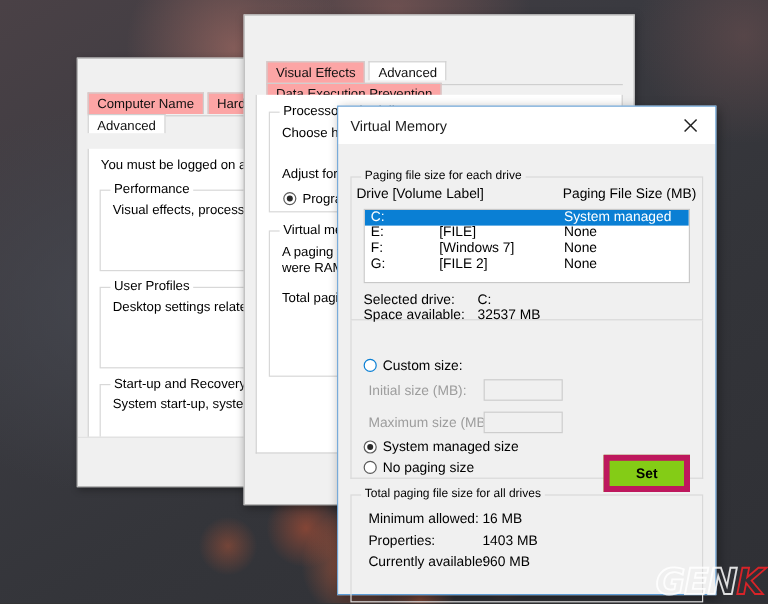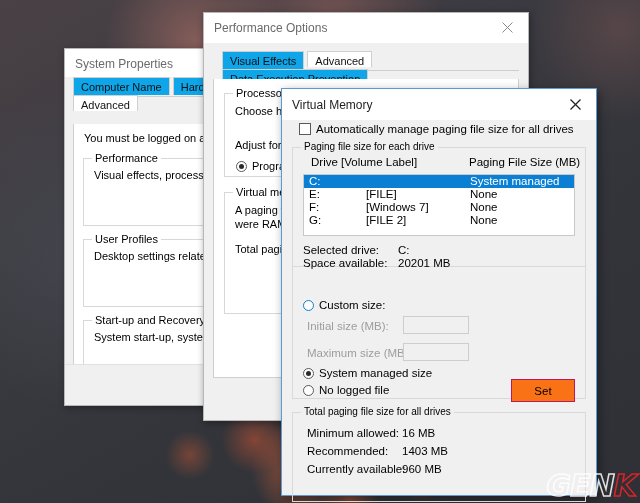--- a/index.html
+++ b/index.html
@@ -91,21 +91,21 @@
   }
   .tab {
     display: inline-block;
     height: 18px;
     line-height: 18px;
     padding: 0 7px;
     font-size: 11px;
     color: #111;
     border: 1px solid #cfcfcf;
     border-bottom: none;
-    background: #0ea5e9;
+    background: #fca5a5;
     box-sizing: border-box;
     vertical-align: top;
     white-space: nowrap;
   }
   .tab.selected {
     background: #ffffff;
     position: relative;
     z-index: 2;
     height: 16px;
   }
@@ -279,24 +279,24 @@
     position: absolute;
     width: 66px; height: 18px;
     background: #f0f0f0;
     border: 1px solid #cdcdcd;
     box-sizing: border-box;
   }
 
   .setbtn {
     position: absolute;
     width: 62px; height: 21px;
-    border: 1px solid #be185d;
-    background: #f97316;
+    border: 5px solid #be185d;
+    background: #84cc16;
     font-size: 11.5px;
-    display: flex; align-items: center; justify-content: center;
+    display: flex; align-items: center; justify-content: center; font-weight: bold;
   }
 
   
   #watermark {
     position: absolute;
     right: 4px;
     bottom: 2px;
     font-family: "DejaVu Sans", sans-serif;
     font-size: 30px;
     font-weight: bold;
@@ -309,23 +309,20 @@
     margin-left: 44px;
   }
   #watermark .k { -webkit-text-stroke: 1.5px rgba(226,35,40,0.95); }
 </style>
 </head>
 <body>
 
 <div id="desktop"></div>
 
 <div class="window" id="sysprops">
-  <div class="titlebar">
-    <div class="title-text">System Properties</div>
-  </div>
   <div class="body">
     <div class="tabstrip">
       <div class="tab">Computer Name</div>
       <div class="tab">Hardware</div>
       <div class="tab selected">Advanced</div>
     </div>
     <div class="tabpage">
       <div class="admin-note">You must be logged on as an Adm</div>
 
       <div class="groupbox" style="width:250px;height:68px;margin-top:14px;">
@@ -343,29 +340,20 @@
         <div class="gb-text">System start-up, system failure a</div>
       </div>
     </div>
     <div class="footer">
       <div class="btn" style="position:absolute;left:188px;top:10px;width:62px;height:21px;"></div>
     </div>
   </div>
 </div>
 
 <div class="window" id="perfopts">
-  <div class="titlebar">
-    <div class="title-text">Performance Options</div>
-    <div class="close-btn">
-      <svg width="11" height="11" viewBox="0 0 11 11" aria-hidden="true">
-        <line x1="0.5" y1="0.5" x2="10.5" y2="10.5" stroke="currentColor" stroke-width="1"></line>
-        <line x1="10.5" y1="0.5" x2="0.5" y2="10.5" stroke="currentColor" stroke-width="1"></line>
-      </svg>
-    </div>
-  </div>
 
   <div class="tabstrip" style="position:absolute;top:38px;left:9px;right:9px;">
     <div class="tab">Visual Effects</div>
     <div class="tab selected">Advanced</div>
     <div class="tab">Data Execution Prevention</div>
   </div>
 
   <div class="tabpage">
     <div class="groupbox" style="width:300px;height:84px;margin:14px 0 0 10px;border-color:#d8d8d8;">
       <div class="gb-title">Processor scheduling</div>
@@ -391,28 +379,25 @@
     <div class="close-btn" style="height:30px;">
       <svg width="11" height="11" viewBox="0 0 11 11" aria-hidden="true">
         <line x1="0.5" y1="0.5" x2="10.5" y2="10.5" stroke="currentColor" stroke-width="1.2"></line>
         <line x1="10.5" y1="0.5" x2="0.5" y2="10.5" stroke="currentColor" stroke-width="1.2"></line>
       </svg>
     </div>
   </div>
 
   <div class="content">
 
-    <div class="chk-row">
-      <span class="checkbox"></span><span>Automatically manage paging file size for all drives</span>
-    </div>
 
     <div class="gbox" style="left:10px; right:10px; top:27px; height:120px;">
       <div class="gb-title">Paging file size for each drive</div>
 
-      <div class="list-hdr" style="left:18px;">Drive  [Volume Label]</div>
+      <div class="list-hdr" style="left:4px;">Drive  [Volume Label]</div>
       <div class="list-hdr" style="left:176px;">Paging File Size (MB)</div>
 
       <div class="drive-list">
         <div class="drive-row selected">
           <span class="c-drive">C:</span>
           <span class="c-label"></span>
           <span class="c-size">System managed</span>
         </div>
         <div class="drive-row">
           <span class="c-drive">E:</span>
@@ -430,56 +415,56 @@
           <span class="c-size">None</span>
         </div>
       </div>
 
       <div class="kv-row" style="left:10px; top:96px;">
         <span class="k">Selected drive:</span>
         <span class="v">C:</span>
       </div>
       <div class="kv-row" style="left:10px; top:109px;">
         <span class="k">Space available:</span>
-        <span class="v">20201 MB</span>
+        <span class="v">32537 MB</span>
       </div>
     </div>
 
     <div class="gbox" style="left:10px; right:10px; top:147px; height:132px; border-top:none;">
 
       <div style="position:absolute; left:10px; top:32px; font-size:11.5px; white-space:nowrap;">
         <span class="radio blue"></span><span>Custom size:</span>
       </div>
 
       <div style="position:absolute; left:14px; top:53px; font-size:11.5px; white-space:nowrap;" class="dim">Initial size (MB):</div>
       <div class="txtbox" style="left:110px; top:49px;"></div>
 
       <div style="position:absolute; left:14px; top:80px; font-size:11.5px; white-space:nowrap;" class="dim">Maximum size (MB):</div>
       <div class="txtbox" style="left:110px; top:76px;"></div>
 
       <div style="position:absolute; left:10px; top:100px; font-size:11.5px; white-space:nowrap;">
         <span class="radio checked"></span><span>System managed size</span>
       </div>
 
       <div style="position:absolute; left:10px; top:117px; font-size:11.5px; white-space:nowrap;">
-        <span class="radio"></span><span>No logged file</span>
+        <span class="radio"></span><span>No paging size</span>
       </div>
 
       <div class="setbtn" style="right:10px; top:112px;">Set</div>
     </div>
 
     <div class="gbox" style="left:10px; right:10px; top:292px; height:90px;">
       <div class="gb-title">Total paging file size for all drives</div>
 
       <div class="kv-row" style="left:14px; top:14px;">
         <span class="k">Minimum allowed:</span>
         <span class="v">16 MB</span>
       </div>
       <div class="kv-row" style="left:14px; top:32px;">
-        <span class="k">Recommended:</span>
+        <span class="k">Properties:</span>
         <span class="v">1403 MB</span>
       </div>
       <div class="kv-row" style="left:14px; top:50px;">
         <span class="k">Currently available:</span>
         <span class="v">960 MB</span>
       </div>
     </div>
 
   </div>
 </div>

